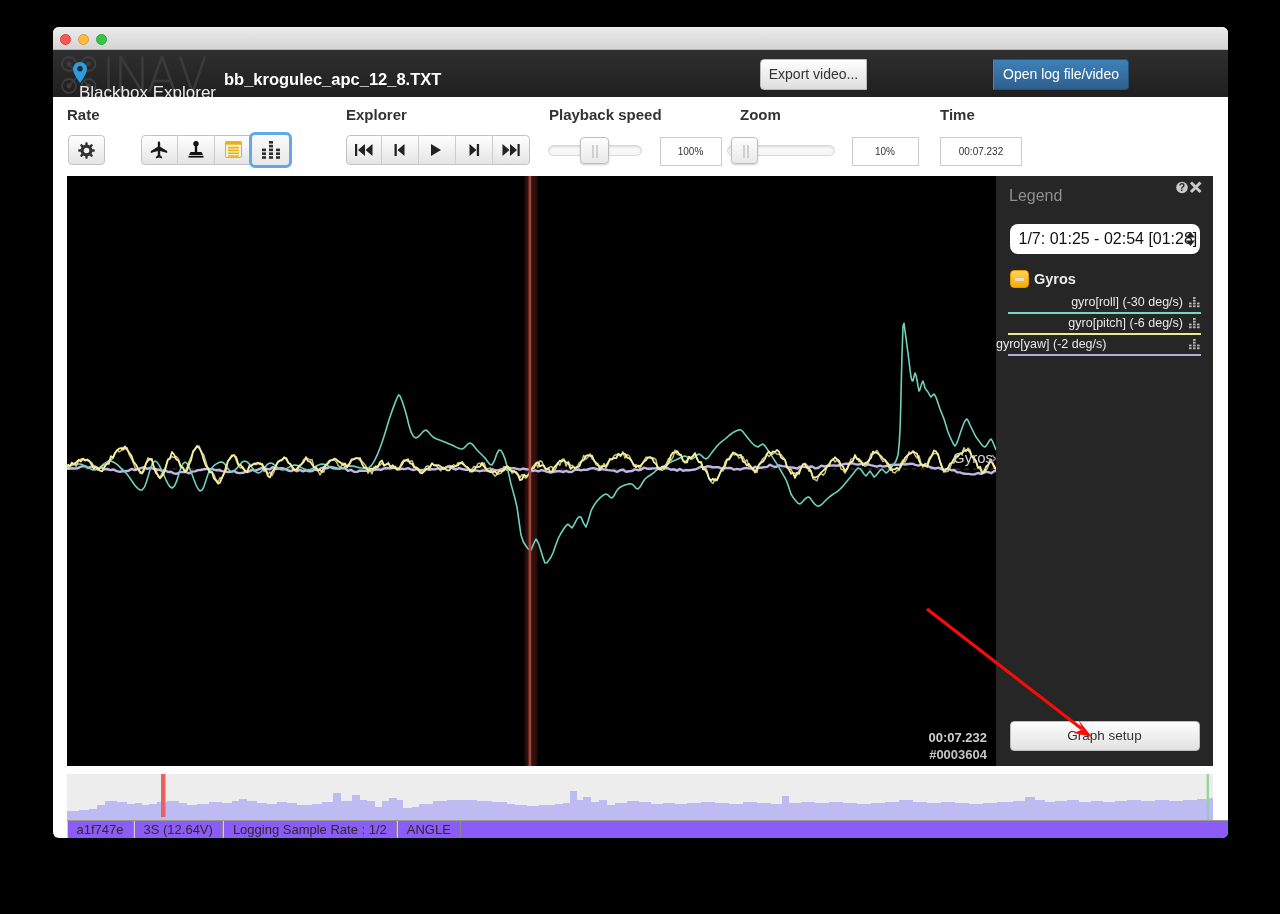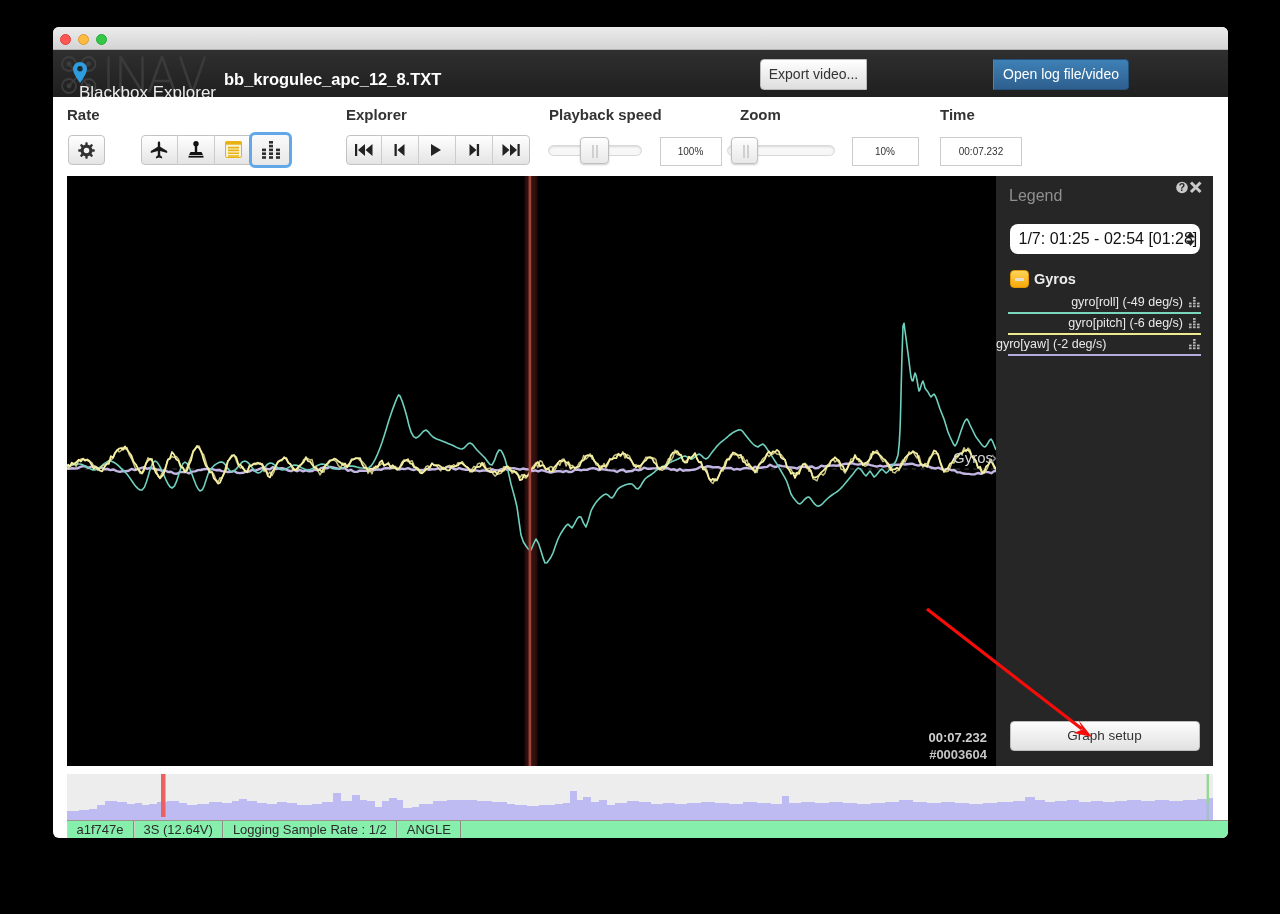--- a/index.html
+++ b/index.html
@@ -178,21 +178,21 @@
       <svg class="abs" style="left:176px;top:8px" width="9" height="14" viewBox="0 0 9 14">
           <path d="M4.5 0L9 5.5H0z" fill="#222"></path>
           <path d="M4.5 14L9 8.5H0z" fill="#222"></path>
         </svg>
     </div>
     <div class="abs" style="left:13.5px;top:93.5px;width:19px;height:18px;border-radius:4px;background:linear-gradient(#fed45c,#f9a908);border:1px solid #e09905">
       <div class="abs" style="left:4px;top:7px;width:9px;height:3px;background:#e5dfd2;border-radius:1px"></div>
     </div>
     <div class="abs" style="left:38px;top:95px;font-size:14.5px;font-weight:bold;color:#ececec">Gyros</div>
 
-    <div class="abs" style="left:0;top:119px;width:187px;text-align:right;font-size:12.5px;color:#e9e9e9">gyro[roll] (-49 deg/s)</div>
+    <div class="abs" style="left:0;top:119px;width:187px;text-align:right;font-size:12.5px;color:#e9e9e9">gyro[roll] (-30 deg/s)</div>
     <svg class="abs" style="left:193px;top:121px" width="11" height="11" viewBox="0 0 11 11">
         <g fill="#b9b9b9">
           <rect x="4" y="0" width="2.6" height="1.8"></rect>
           <rect x="4" y="2.8" width="2.6" height="1.8"></rect>
           <rect x="0" y="5.6" width="2.6" height="1.8"></rect>
           <rect x="4" y="5.6" width="2.6" height="1.8"></rect>
           <rect x="8" y="5.6" width="2.6" height="1.8"></rect>
           <rect x="0" y="8.4" width="2.6" height="1.8"></rect>
           <rect x="4" y="8.4" width="2.6" height="1.8"></rect>
           <rect x="8" y="8.4" width="2.6" height="1.8"></rect>
@@ -229,19 +229,19 @@
     <div class="abs" style="left:12px;top:177.5px;width:193px;height:2px;background:#b5abdd"></div>
     <div class="abs" style="left:13.5px;top:545px;width:190px;height:30px;border-radius:4px;background:linear-gradient(#fdfdfd,#e1e1e1);border:1px solid #bdbdbd;text-align:center;line-height:28px;font-size:13.5px;color:#333">Graph setup</div>
   </div>
   <svg class="abs" style="left:14px;top:747px" width="1146" height="46" viewBox="0 0 1146 46">
     <rect width="1146" height="46" fill="#ededee"></rect>
     <path d="M0 46L0 37L12 37L12 36L22 36L22 35L30 35L30 31L38 31L38 27L50 27L50 28L60 28L60 30L68 30L68 29L75 29L75 31L82 31L82 30L90 30L90 28L100 28L100 27L112 27L112 29L120 29L120 31L130 31L130 30L142 30L142 28L155 28L155 29L165 29L165 27L172 27L172 25L180 25L180 27L190 27L190 29L200 29L200 30L210 30L210 28L220 28L220 29L230 29L230 31L245 31L245 30L255 30L255 28L266 28L266 19L274 19L274 27L285 27L285 21L293 21L293 26L300 26L300 27L308 27L308 33L315 33L315 27L322 27L322 24L330 24L330 26L336 26L336 34L345 34L345 33L352 33L352 30L366 30L366 27L380 27L380 26L395 26L395 26L410 26L410 27L425 27L425 28L440 28L440 30L448 30L448 31L460 31L460 32L472 32L472 31L488 31L488 30L496 30L496 29L503 29L503 17L510 17L510 26L516 26L516 23L524 23L524 28L532 28L532 26L540 26L540 31L548 31L548 29L560 29L560 27L572 27L572 28L584 28L584 30L596 30L596 29L608 29L608 30L620 30L620 29L634 29L634 28L648 28L648 29L662 29L662 30L676 30L676 28L690 28L690 29L704 29L704 30L715 30L715 22L722 22L722 29L734 29L734 28L748 28L748 29L762 29L762 28L776 28L776 29L790 29L790 30L804 30L804 29L818 29L818 28L832 28L832 26L846 26L846 28L860 28L860 29L874 29L874 28L888 28L888 29L902 29L902 30L916 30L916 29L930 29L930 28L946 28L946 27L958 27L958 23L968 23L968 26L978 26L978 28L988 28L988 27L1000 27L1000 26L1012 26L1012 28L1024 28L1024 27L1036 27L1036 28L1048 28L1048 27L1060 27L1060 26L1074 26L1074 27L1088 27L1088 26L1102 26L1102 27L1116 27L1116 26L1130 26L1130 25L1141 25L1141 24L1146 24L1146 24L1146 46Z" fill="#bdbbf1"></path>
     <rect x="94" y="0" width="4.5" height="43" fill="#ec6060"></rect>
     <rect x="1139.6" y="0" width="2.4" height="29" fill="#96d796"></rect>
     <rect x="1139.6" y="29" width="2.4" height="17" fill="#a4bfcd"></rect>
   </svg>
-  <div class="abs" style="left:14px;top:793px;width:1161px;height:18px;background:#86efac;border-top:1px solid #98988f;font-size:13px;color:#2b2b2b;white-space:nowrap">
+  <div class="abs" style="left:14px;top:793px;width:1161px;height:18px;background:#8b5cf6;border-top:1px solid #98988f;font-size:13px;color:#2b2b2b;white-space:nowrap">
     <div class="cell">a1f747e</div><div class="cell">3S (12.64V)</div><div class="cell">Logging Sample Rate : 1/2</div><div class="cell">ANGLE</div>
   </div>
   <svg class="abs" style="left:0;top:0;width:1175px;height:811px;pointer-events:none">
     <line x1="874" y1="582" x2="1029" y2="702" stroke="#f60d0a" stroke-width="3.2"></line>
     <path d="M1039 710L1020.7 705.9L1029.5 702.6L1025.6 693.3Z" fill="#f60d0a"></path>
   </svg>
 </div>
 </body></html>

